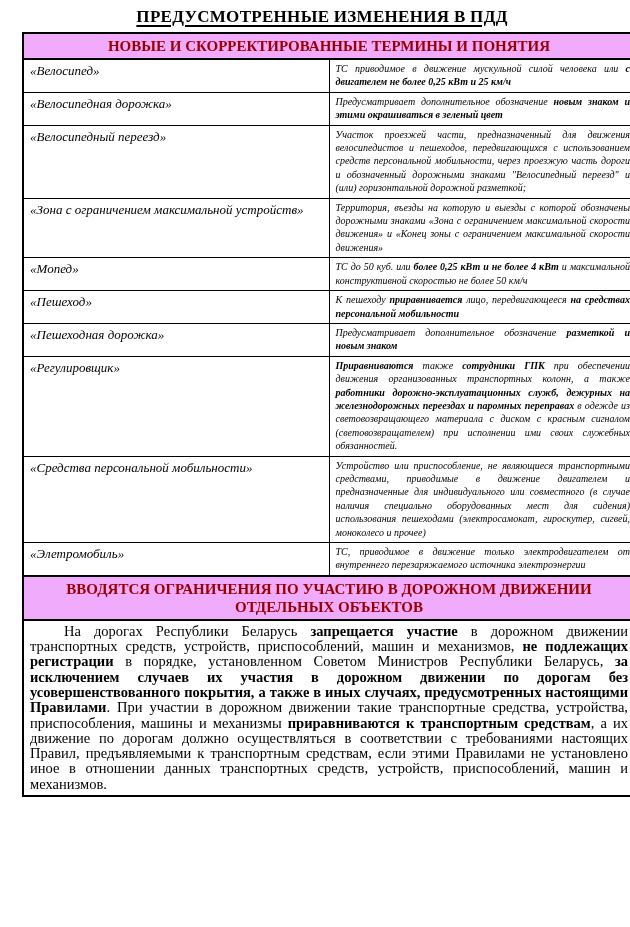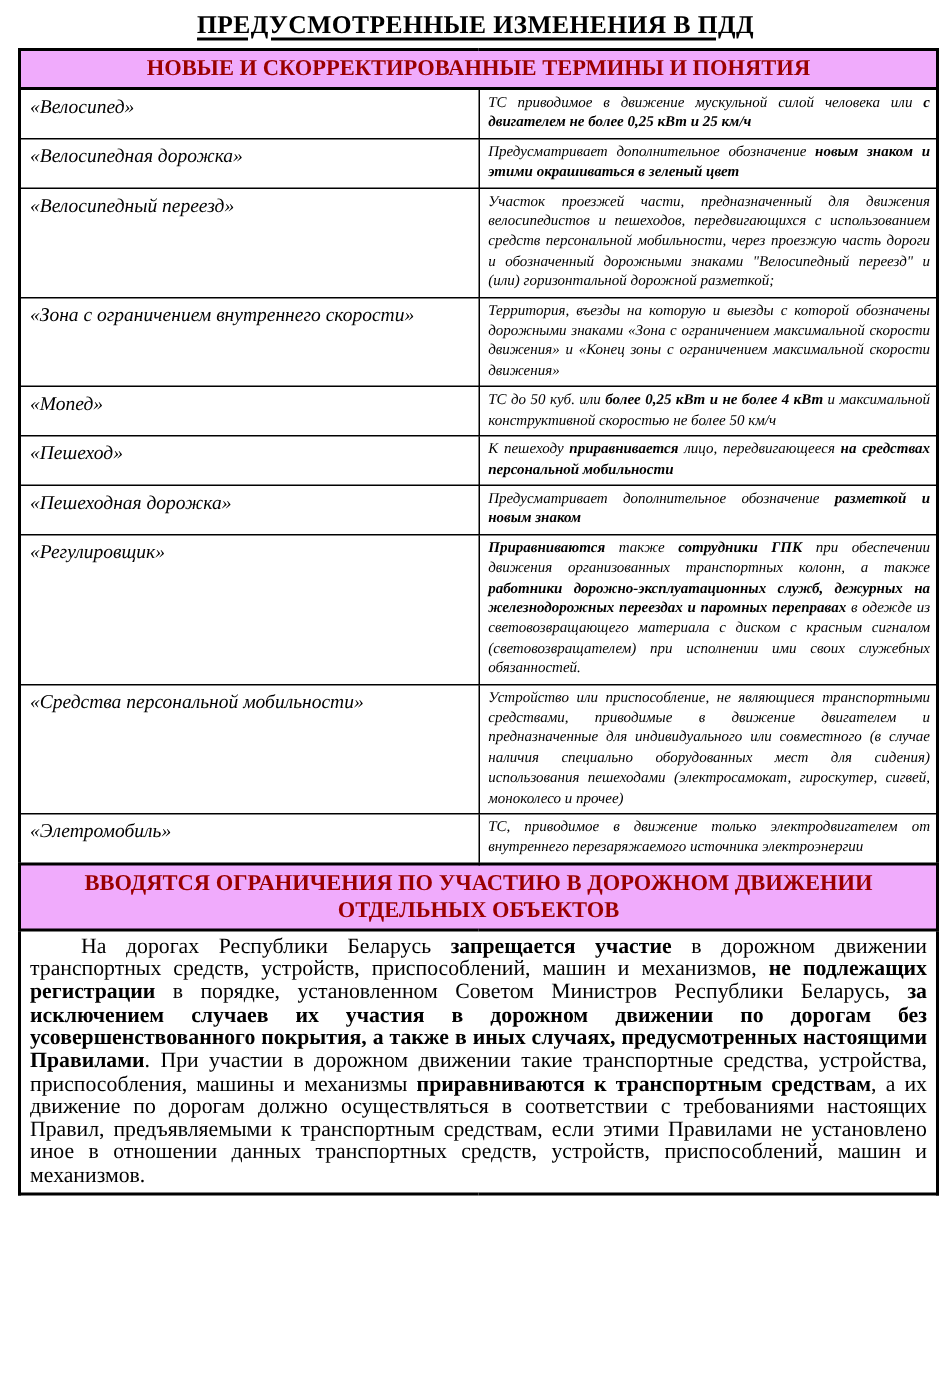--- a/index.html
+++ b/index.html
@@ -4,21 +4,21 @@
 <style>
   html, body {
     margin: 0;
     padding: 0;
     background: #ffffff;
   }
   .page {
     width: 630px;
     height: 817px;
     box-sizing: border-box;
-    padding: 4px 8px 6px 12px;
+    padding: 4px 8px 6px 22px;
     font-family: "Liberation Serif", "DejaVu Serif", serif;
     color: #000;
     overflow: hidden;
   }
   .doc-title {
     font-size: 17px;
     font-weight: bold;
     text-align: center;
     margin: 3px 0 5px 0;
     text-decoration: underline;
@@ -98,21 +98,21 @@
         </tr>
         <tr>
           <td class="term">«Велосипедная дорожка»</td>
           <td class="definition"><span>Предусматривает дополнительное обозначение </span><span class="b">новым знаком и этими окрашиваться в зеленый цвет</span></td>
         </tr>
         <tr>
           <td class="term">«Велосипедный переезд»</td>
           <td class="definition"><span>Участок проезжей части, предназначенный для движения велосипедистов и пешеходов, передвигающихся с использованием средств персональной мобильности, через проезжую часть дороги и обозначенный дорожными знаками "Велосипедный переезд" и (или) горизонтальной дорожной разметкой;</span></td>
         </tr>
         <tr>
-          <td class="term">«Зона с ограничением внутреннего скорости»</td>
+          <td class="term">«Зона с ограничением максимальной устройств»</td>
           <td class="definition"><span>Территория, въезды на которую и выезды с которой обозначены дорожными знаками «Зона с ограничением максимальной скорости движения» и «Конец зоны с ограничением максимальной скорости движения»</span></td>
         </tr>
         <tr>
           <td class="term">«Мопед»</td>
           <td class="definition"><span>ТС до 50 куб. или </span><span class="b">более 0,25 кВт и не более 4 кВт</span><span> и максимальной конструктивной скоростью не более 50 км/ч</span></td>
         </tr>
         <tr>
           <td class="term">«Пешеход»</td>
           <td class="definition"><span>К пешеходу </span><span class="b">приравнивается</span><span> лицо, передвигающееся </span><span class="b">на средствах персональной мобильности</span></td>
         </tr>

